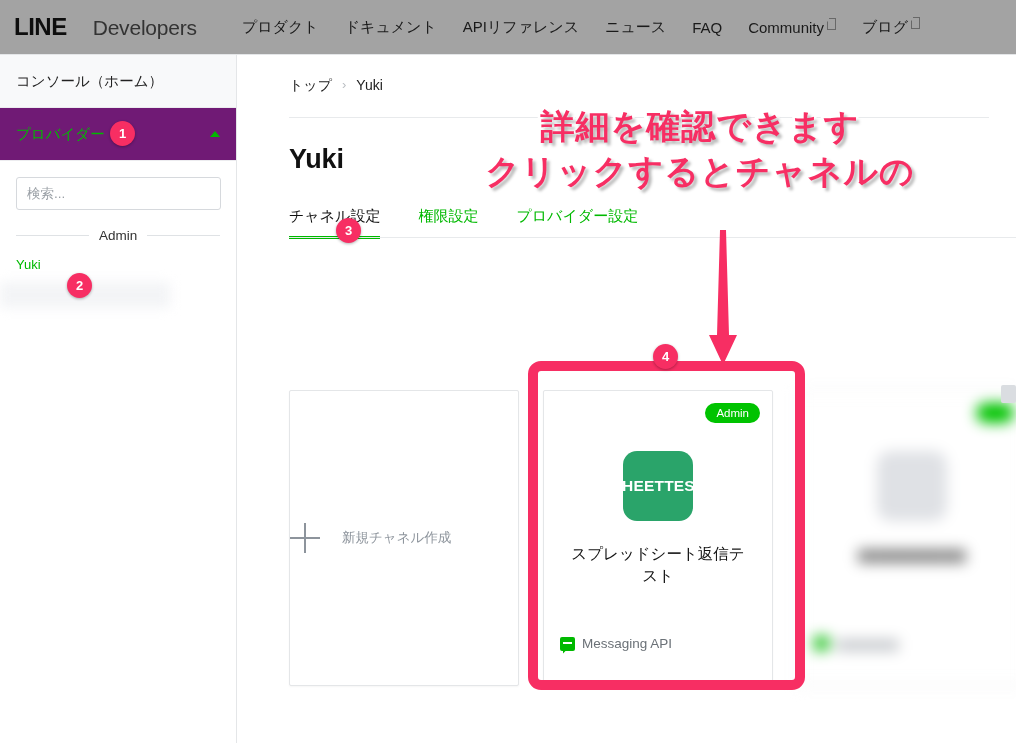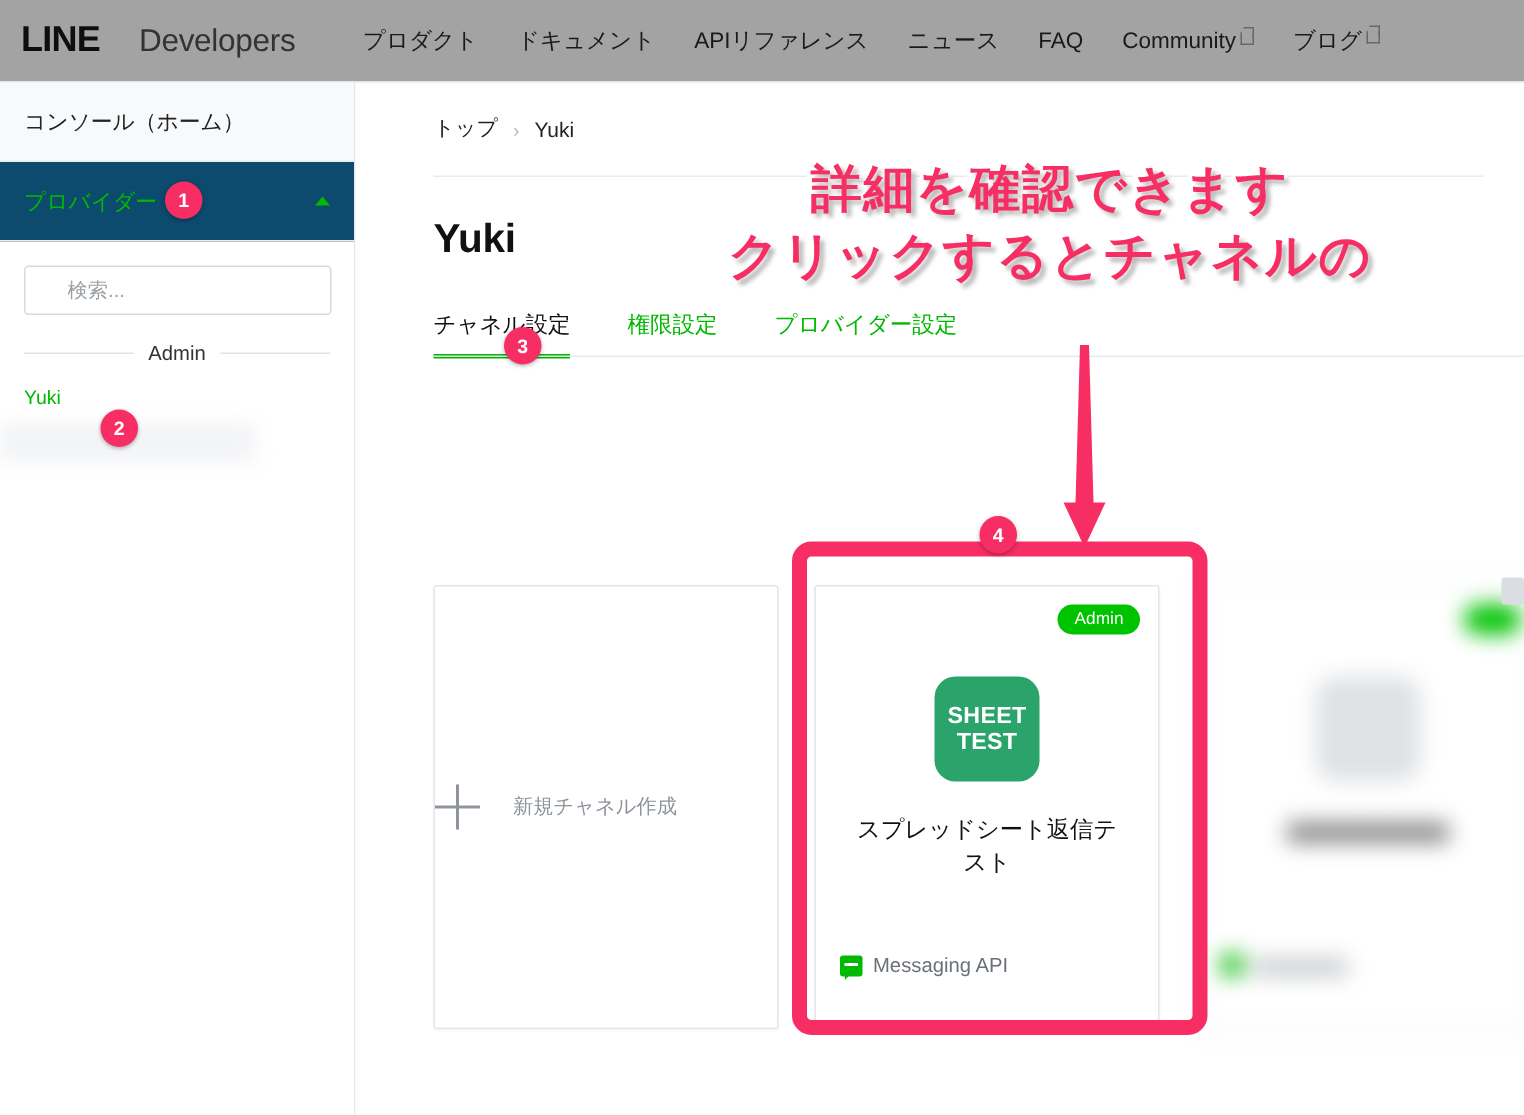--- a/index.html
+++ b/index.html
@@ -49,36 +49,36 @@
   
   .sidebar {
     position: absolute; left: 0; top: 55px;
     width: 237px; height: 688px;
     background: #ffffff;
     border-right: 1px solid #e4e6e8;
   }
   .side-row {
     height: 53px; display: flex; align-items: center;
     padding: 0 16px; border-bottom: 1px solid #ececef;
-    background: #0c4a6e; position: relative; cursor: pointer;
+    background: #701a75; position: relative; cursor: pointer;
   }
   .side-row.plain { background: #f8f9fa; }
   .side-label { font-size: 14.5px; color: #222; }
   .side-label.green { color: #00b900; }
   .caret-up {
     position: absolute; right: 16px; top: 50%; margin-top: -3px;
     width: 0; height: 0;
     border-left: 5px solid transparent; border-right: 5px solid transparent;
     border-bottom: 6px solid #00b900;
   }
   .search-wrap { padding: 16px 16px 0 16px; }
   .search-input {
     width: 205px; height: 33px;
     border: 1px solid #d6d9dd; border-radius: 3px;
-    padding: 0 28px; font-size: 13.5px; color: #333;
+    padding: 0 10px; font-size: 13.5px; color: #333;
     background: #fff; outline: none;
     font-family: "Liberation Sans", sans-serif;
   }
   .search-input::placeholder { color: #9aa0a6; }
   .group-divider {
     margin: 18px 16px 0 16px; display: flex; align-items: center; gap: 10px;
   }
   .group-divider .line { flex: 1; height: 1px; background: #dfe2e5; }
   .group-divider .txt { font-size: 13.5px; color: #333; }
   .prov-item {
@@ -95,21 +95,21 @@
     border-top: 1px solid #ececef; background: #f8f9fa; cursor: pointer;
   }
   .side-row-b.cut { height: 22px; overflow: hidden; align-items: flex-start; padding-top: 6px; }
 
   
   .main {
     position: absolute; left: 237px; top: 55px;
     width: 779px; height: 688px; background: #ffffff; overflow: hidden;
   }
   .breadcrumb {
-    display: flex; align-items: center; gap: 10px;
+    display: flex; align-items: flex-start; gap: 10px;
     padding: 22px 0 0 52px; font-size: 14px;
   }
   .bc-link { color: #222; cursor: pointer; }
   .bc-sep { color: #b9bdc2; font-size: 13px; }
   .bc-current { color: #222; }
   .bc-rule {
     margin: 22px 0 0 52px; width: 700px; height: 1px; background: #e8eaec;
   }
   .page-title {
     margin: 26px 0 0 52px; font-size: 27px; font-weight: bold;
@@ -160,21 +160,21 @@
 
   .card-inner { padding: 16px 16px 0 16px; height: 100%; position: relative; }
   .admin-pill {
     position: absolute; right: 12px; top: 12px;
     background: #00c300; color: #fff; font-size: 11.5px;
     padding: 3px 11px; border-radius: 10px; line-height: 1.25;
   }
   .ch-icon {
     width: 70px; height: 70px; border-radius: 14px; background: #2aa46a;
     margin: 44px auto 0 auto;
-    display: flex; flex-direction: column; align-items: center; justify-content: center;
+    display: flex; flex-direction: row; align-items: center; justify-content: center;
     color: #fff; font-weight: bold; font-size: 15.5px; line-height: 1.12;
     letter-spacing: 0.2px;
   }
   .ch-name {
     margin: 22px 8px 0 8px; text-align: center;
     font-size: 15.5px; color: #111; line-height: 1.45;
   }
   .ch-type {
     position: absolute; left: 16px; bottom: 34px;
     display: flex; align-items: center; gap: 7px;

